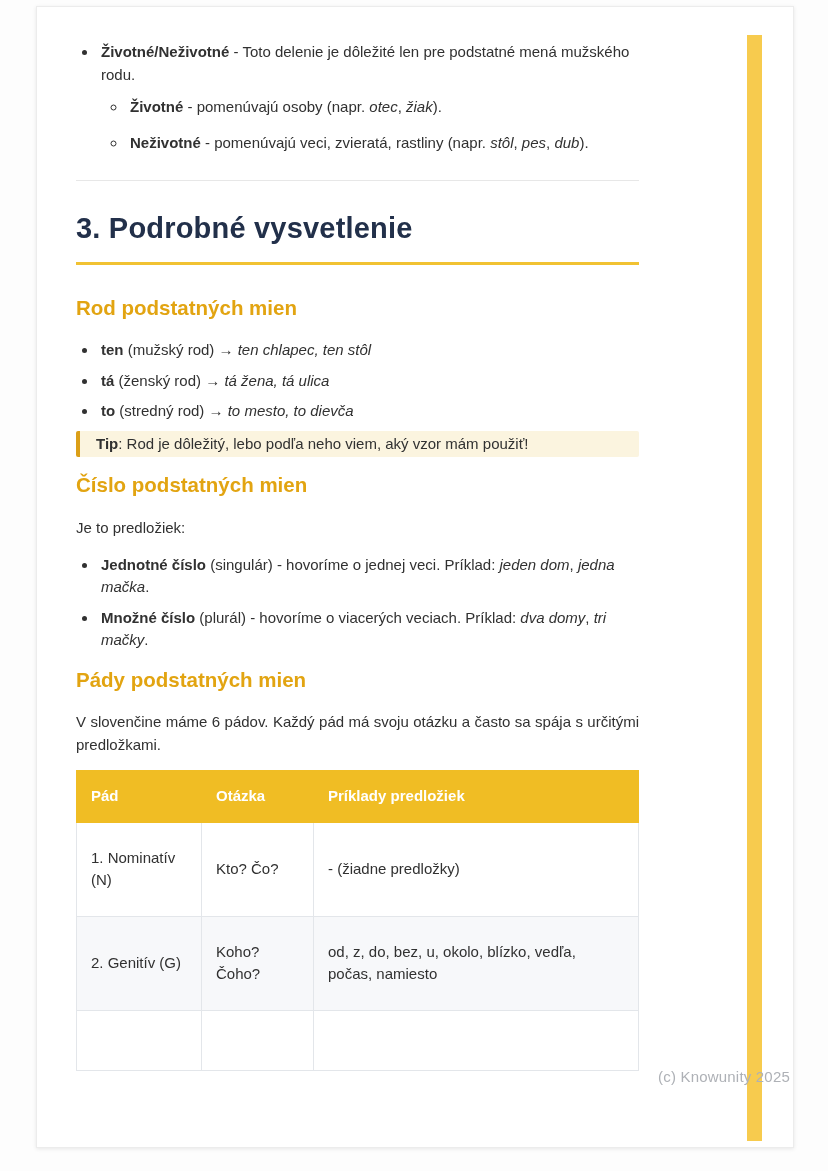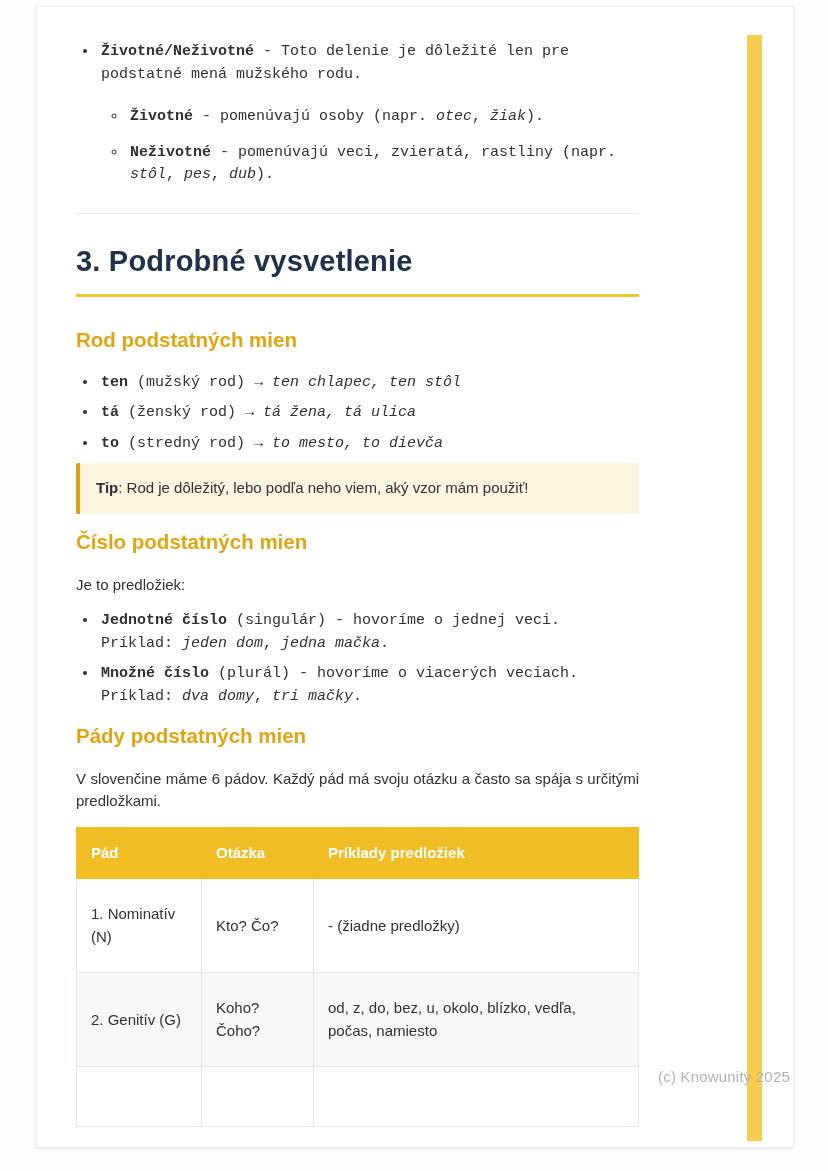--- a/index.html
+++ b/index.html
@@ -38,23 +38,23 @@
     margin-left:39px; padding-top:34px;
     width:563px;
     font-size:15px; line-height:1.5;
     color:var(--body-text,#313131);
     z-index:2;
   }
 
   .b { font-weight:700; }
   .i { font-style:italic; }
 
-  ul.l1 { list-style:disc; padding-left:22px;font-family:Liberation Mono, monospace; }
+  ul.l1 { list-style:disc; padding-left:22px; }
   ul.l1 > li { margin-bottom:8px; padding-left:3px; }
-  ul.l2 { list-style:circle; padding-left:26px; margin-top:20px; }
+  ul.l2 { list-style:circle; padding-left:26px; margin-top:10px; }
   ul.l2 > li { margin-bottom:13px; padding-left:3px; }
 
   hr.divider {
     border:none; border-top:1px solid #e7e7e7;
     margin:26px 0;
   }
 
   h2.h2 {
     font-size:29px; font-weight:700;
     color:var(--heading-dark,#22304A);
@@ -71,21 +71,21 @@
   }
   h3.h3.first { margin-top:0; }
 
   p.para { margin-bottom:14px; }
   p.justify { text-align:justify; }
 
   .tip {
     background:var(--tip-bg,#FBF4DF);
     border-left:4px solid var(--tip-border,#DB9F18);
     border-radius:2px;
-    padding:14px 16px;
+    padding:2px 16px;
     margin:4px 0 8px 0;
   }
 
   table.cases {
     border-collapse:collapse;
     width:100%;
     margin-top:11px;
     font-size:15px;
   }
   table.cases th {

